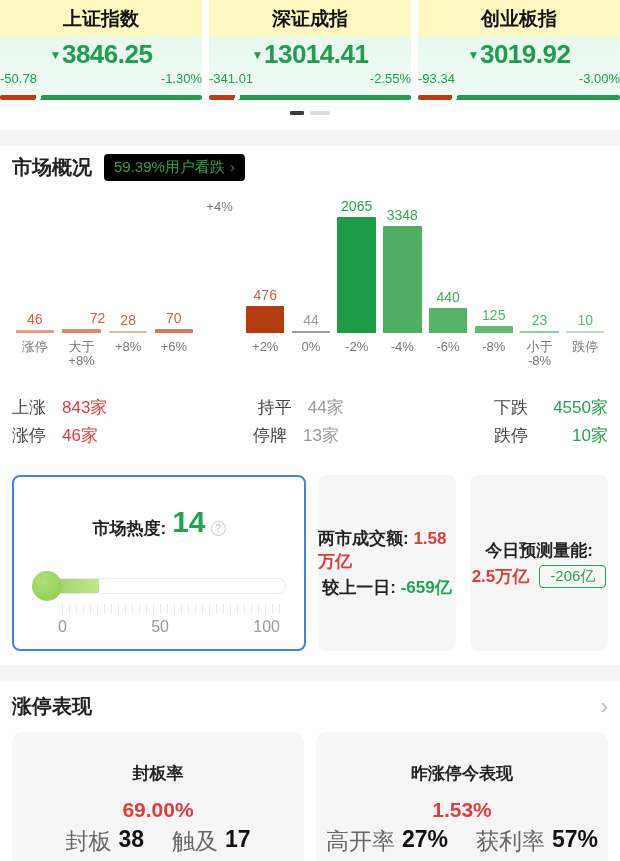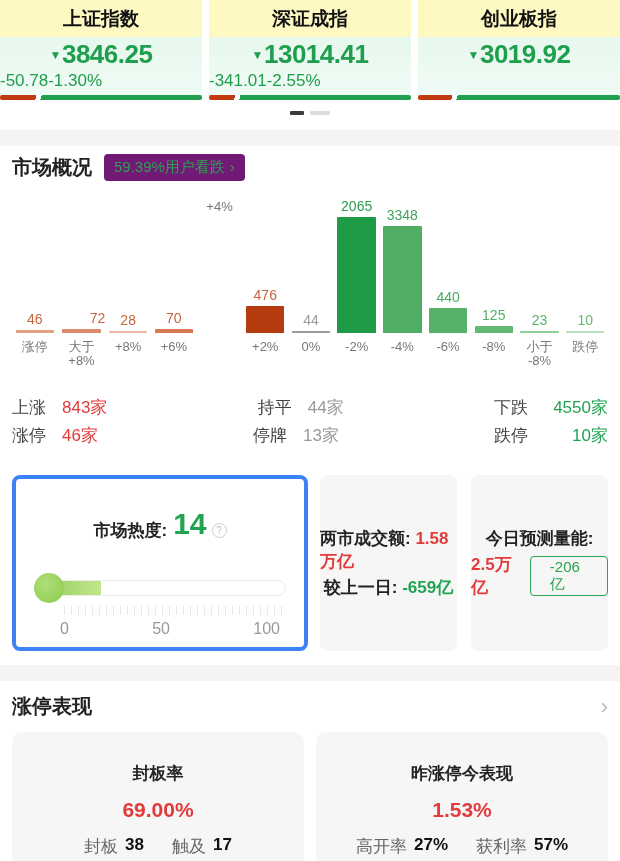--- a/index.html
+++ b/index.html
@@ -8,78 +8,78 @@
     font-family:"Liberation Sans","DejaVu Sans",sans-serif; color:#222;
   }
   
   .index-row { display:flex; gap:7px; }
   .index-card { flex:1; }
   .index-card-header { height:37px; background:#fef9c3; display:flex; align-items:center; justify-content:center;
     font-size:19px; font-weight:bold; color:#111; }
   .index-card-body { height:58px; background:linear-gradient(180deg,#e7f8ee 0%,#effbf5 100%); text-align:center; padding-top:3px; }
   .index-value { color:#1f9e4d; font-size:26px; font-weight:bold; line-height:29px; letter-spacing:-0.5px; }
   .index-value .tri { font-size:12px; vertical-align:4px; margin-right:1px; }
-  .index-change { color:#1f9e4d; font-size:17px; margin-top:1px; display:flex; justify-content:flex-start; }
+  .index-change { color:#1f9e4d; font-size:13px; margin-top:1px; display:flex; justify-content:space-between; }
   .index-bar { height:5px; border-radius:2px; }
   
   .dots-row { margin-top:6px; height:14px; display:flex; align-items:center; justify-content:center; gap:6px; }
   .dot-active { width:14px; height:4px; background:#3c3c3c; border-radius:1px; }
   .dot { width:20px; height:4px; background:#dcdcdc; border-radius:1px; }
   .divider { height:16px; background:#f4f4f4; }
   .divider.d1 { margin-top:10px; }
   .divider.d2 { margin-top:14px; }
   
   .section { padding:0 12px; }
   .section-header { display:flex; align-items:center; gap:12px; padding-top:8px; }
   .section-title { font-size:20px; font-weight:bold; color:#222; }
-  .badge { background:#701a75; color:#2aa24e; font-size:15px; padding:4px 10px; border-radius:4px;
+  .badge { background:#000000; color:#2aa24e; font-size:15px; padding:4px 10px; border-radius:4px;
     display:flex; align-items:flex-start; gap:5px; cursor:pointer; }
   .badge .chev { font-size:15px; }
   .chart { display:flex; margin-top:12px; }
   .bar-col { flex:1; display:flex; flex-direction:column; align-items:center; }
   .bar-stack { height:140px; width:100%; display:flex; flex-direction:column; justify-content:flex-end; align-items:center; }
   .bar-num { font-size:14px; margin-bottom:3px; }
   .bar { width:84%; border-radius:1px 1px 0 0; }
   .bar-label { height:34px; padding-top:7px; font-size:13px; line-height:14px; color:#777; text-align:center; }
   .stats { margin-top:26px; }
   .stats-row { display:flex; justify-content:space-between; align-items:center; height:28px; font-size:17px; }
   .stat-group { display:flex; gap:16px; }
   .stat-label { color:#444; }
   .stat-group.right .stat-value { min-width:64px; text-align:right; }
   
   .cards-row { margin-top:26px; padding:0 12px; display:flex; gap:12px; height:176px; }
-  .heat-card { flex:1; border:4px solid #3b82f6; border-radius:8px; background:#fff; }
+  .heat-card { flex:1; border:2px solid #3b82f6; border-radius:8px; background:#fff; }
   .heat-title-row { margin-top:30px; display:flex; align-items:center; justify-content:center; }
   .heat-label { font-size:17px; font-weight:bold; }
   .heat-value { font-size:30px; font-weight:bold; color:#21a452; margin:0 5px 12px 6px; line-height:30px; }
   .help-icon { width:15px; height:15px; border:1px solid #ccc; border-radius:50%; color:#bbb; font-size:10px;
     display:inline-flex; align-items:center; justify-content:center; cursor:pointer; }
   .thermo { margin:22px 18px 0; position:relative; height:30px; }
   .thermo-track { position:absolute; left:14px; right:0; top:7px; height:16px; border:1px solid #ececec;
     border-radius:9px; background:#fff; overflow:hidden; }
   .thermo-fill { position:absolute; left:0; top:0; bottom:0; background:linear-gradient(90deg,#9ad062,#c3e58d); }
   .thermo-bulb { position:absolute; left:0; top:0; width:30px; height:30px; border-radius:50%;
     background:radial-gradient(circle at 38% 35%,#b0df78,#8cc94f); }
   .thermo-ticks { margin:3px 18px 0 48px; height:9px;
     background:repeating-linear-gradient(90deg,#e7e7e7 0 1px,transparent 1px 7px); }
   .thermo-labels { display:flex; justify-content:space-between; margin:5px 24px 0 44px; color:#999; font-size:16px; }
   .right-col { flex:1; display:flex; gap:14px; }
   .info-card { flex:1; background:#f6f6f6; border-radius:8px; display:flex; flex-direction:column;
     justify-content:center; align-items:center; gap:3px; font-size:17px; font-weight:bold; }
   .badge-outline { border:1px solid #2aa24e; color:#2aa24e; border-radius:4px; font-size:15px; font-weight:normal;
-    padding:1px 19px; margin-left:10px; }
+    padding:1px 10px; margin-left:10px; }
   .value-line { display:flex; align-items:center; }
   
   .limit-header { padding-top:12px; display:flex; justify-content:space-between; align-items:center; }
   .chevron-right { color:#bbb; font-size:22px; line-height:22px; cursor:pointer; }
   .limit-cards { margin-top:12px; display:flex; gap:12px; }
   .limit-card { flex:1; background:#f6f6f6; border-radius:10px; text-align:center; height:150px; padding-top:30px; }
   .limit-card-title { font-size:17px; font-weight:bold; color:#222; }
   .limit-card-value { margin-top:13px; font-size:21px; font-weight:bold; }
-  .limit-card-stats { margin-top:13px; display:flex; justify-content:center; gap:28px; font-size:17px; }
+  .limit-card-stats { margin-top:4px; display:flex; justify-content:center; gap:28px; font-size:23px; }
   .mini-stat { display:flex; gap:7px; }
   .mini-stat .lbl { color:#666; }
   .mini-stat .num { color:#111; font-weight:bold; }
 </style>
 </head>
 <body>
 
 <div class="index-row">
   <div class="index-card">
     <div class="index-card-header">上证指数</div>
@@ -100,20 +100,24 @@
           <span>-341.01</span>
           <span>-2.55%</span>
         </div>
     </div>
     <div class="index-bar" style="background: linear-gradient(105deg, rgb(194, 58, 16) 0px, rgb(194, 58, 16) 13%, rgb(255, 255, 255) 13%, rgb(255, 255, 255) 15.5%, rgb(31, 158, 77) 15.5%);"></div>
   </div>
   <div class="index-card">
     <div class="index-card-header">创业板指</div>
     <div class="index-card-body">
       <div class="index-value"><span class="tri">▼</span><span>3019.92</span></div>
+      <div class="index-change">
+          <span>-93.34</span>
+          <span>-3.00%</span>
+        </div>
     </div>
     <div class="index-bar" style="background: linear-gradient(105deg, rgb(194, 58, 16) 0px, rgb(194, 58, 16) 17%, rgb(255, 255, 255) 17%, rgb(255, 255, 255) 19.5%, rgb(31, 158, 77) 19.5%);"></div>
   </div>
 </div>
 
 <div class="dots-row">
   <div class="dot-active"></div>
   <div class="dot"></div>
 </div>
 

